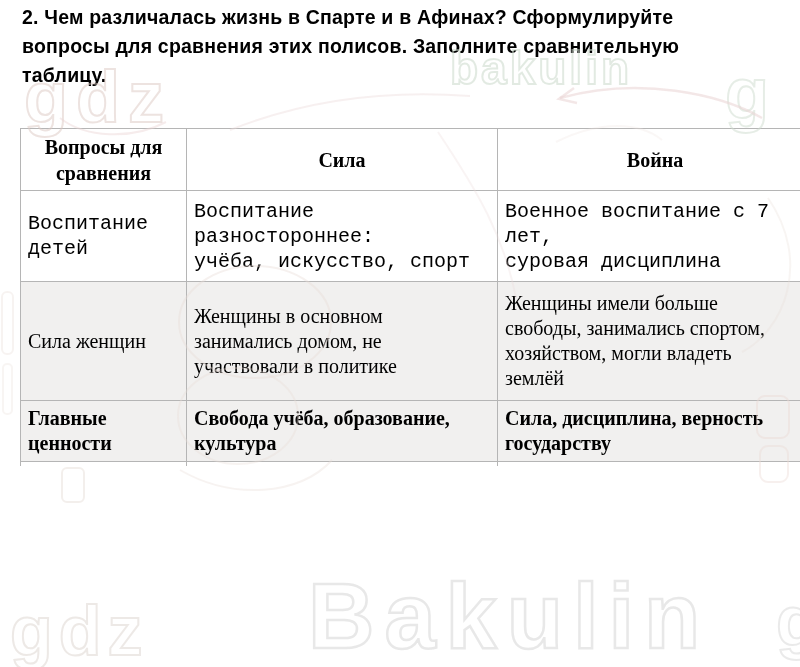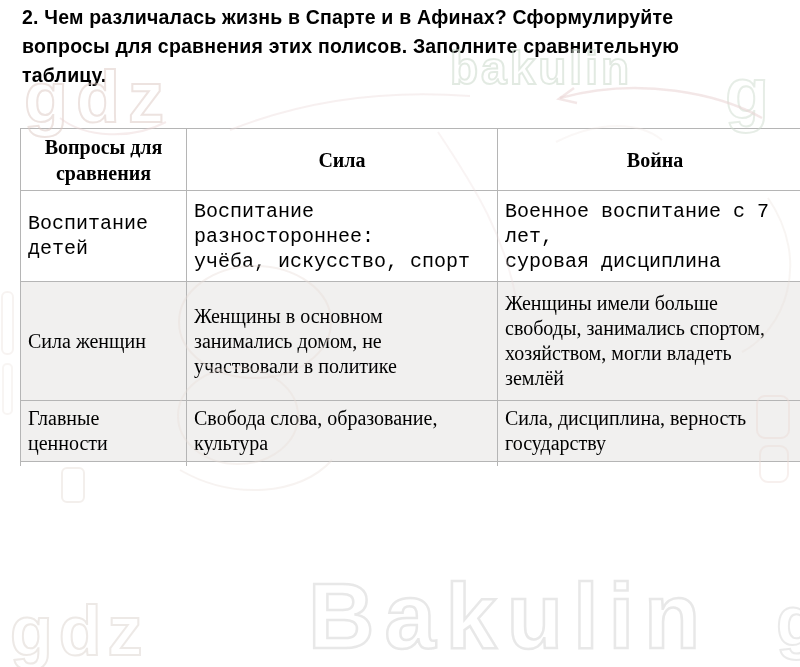--- a/index.html
+++ b/index.html
@@ -58,21 +58,21 @@
   }
   .cmp td {
     font-weight: normal;
     text-align: left;
     line-height: 25px;
   }
   .cmp tr.r1 td { height: 90px; }
   .cmp tr.r2 td { height: 84px; font-family: Liberation Mono, monospace; }
   .cmp tr.r3 td { height: 112px; }
   .cmp tr.r4 td { height: 90px; }
-  .cmp tr.r5 td { height: 54px; }
+  .cmp tr.r5 td { height: 54px; font-weight: bold; }
   .cmp tr.shade td { background: #f1f0ef; }
   .cmp tr.sliver td {
     height: 4px;
     padding: 0;
     border-bottom: none;
     background: #ffffff;
   }
 
   
   .wm-layer {
@@ -126,21 +126,21 @@
 занимались домом, не
 участвовали в политике</td>
       <td>Женщины имели больше
 свободы, занимались спортом,
 хозяйством, могли владеть
 землёй</td>
     </tr>
     <tr class="r5 shade">
       <td>Главные
 ценности</td>
-      <td>Свобода слова, образование,
+      <td>Свобода учёба, образование,
 культура</td>
       <td>Сила, дисциплина, верность
 государству</td>
     </tr>
     <tr class="sliver">
       <td></td>
       <td></td>
       <td></td>
     </tr>
   </tbody>

